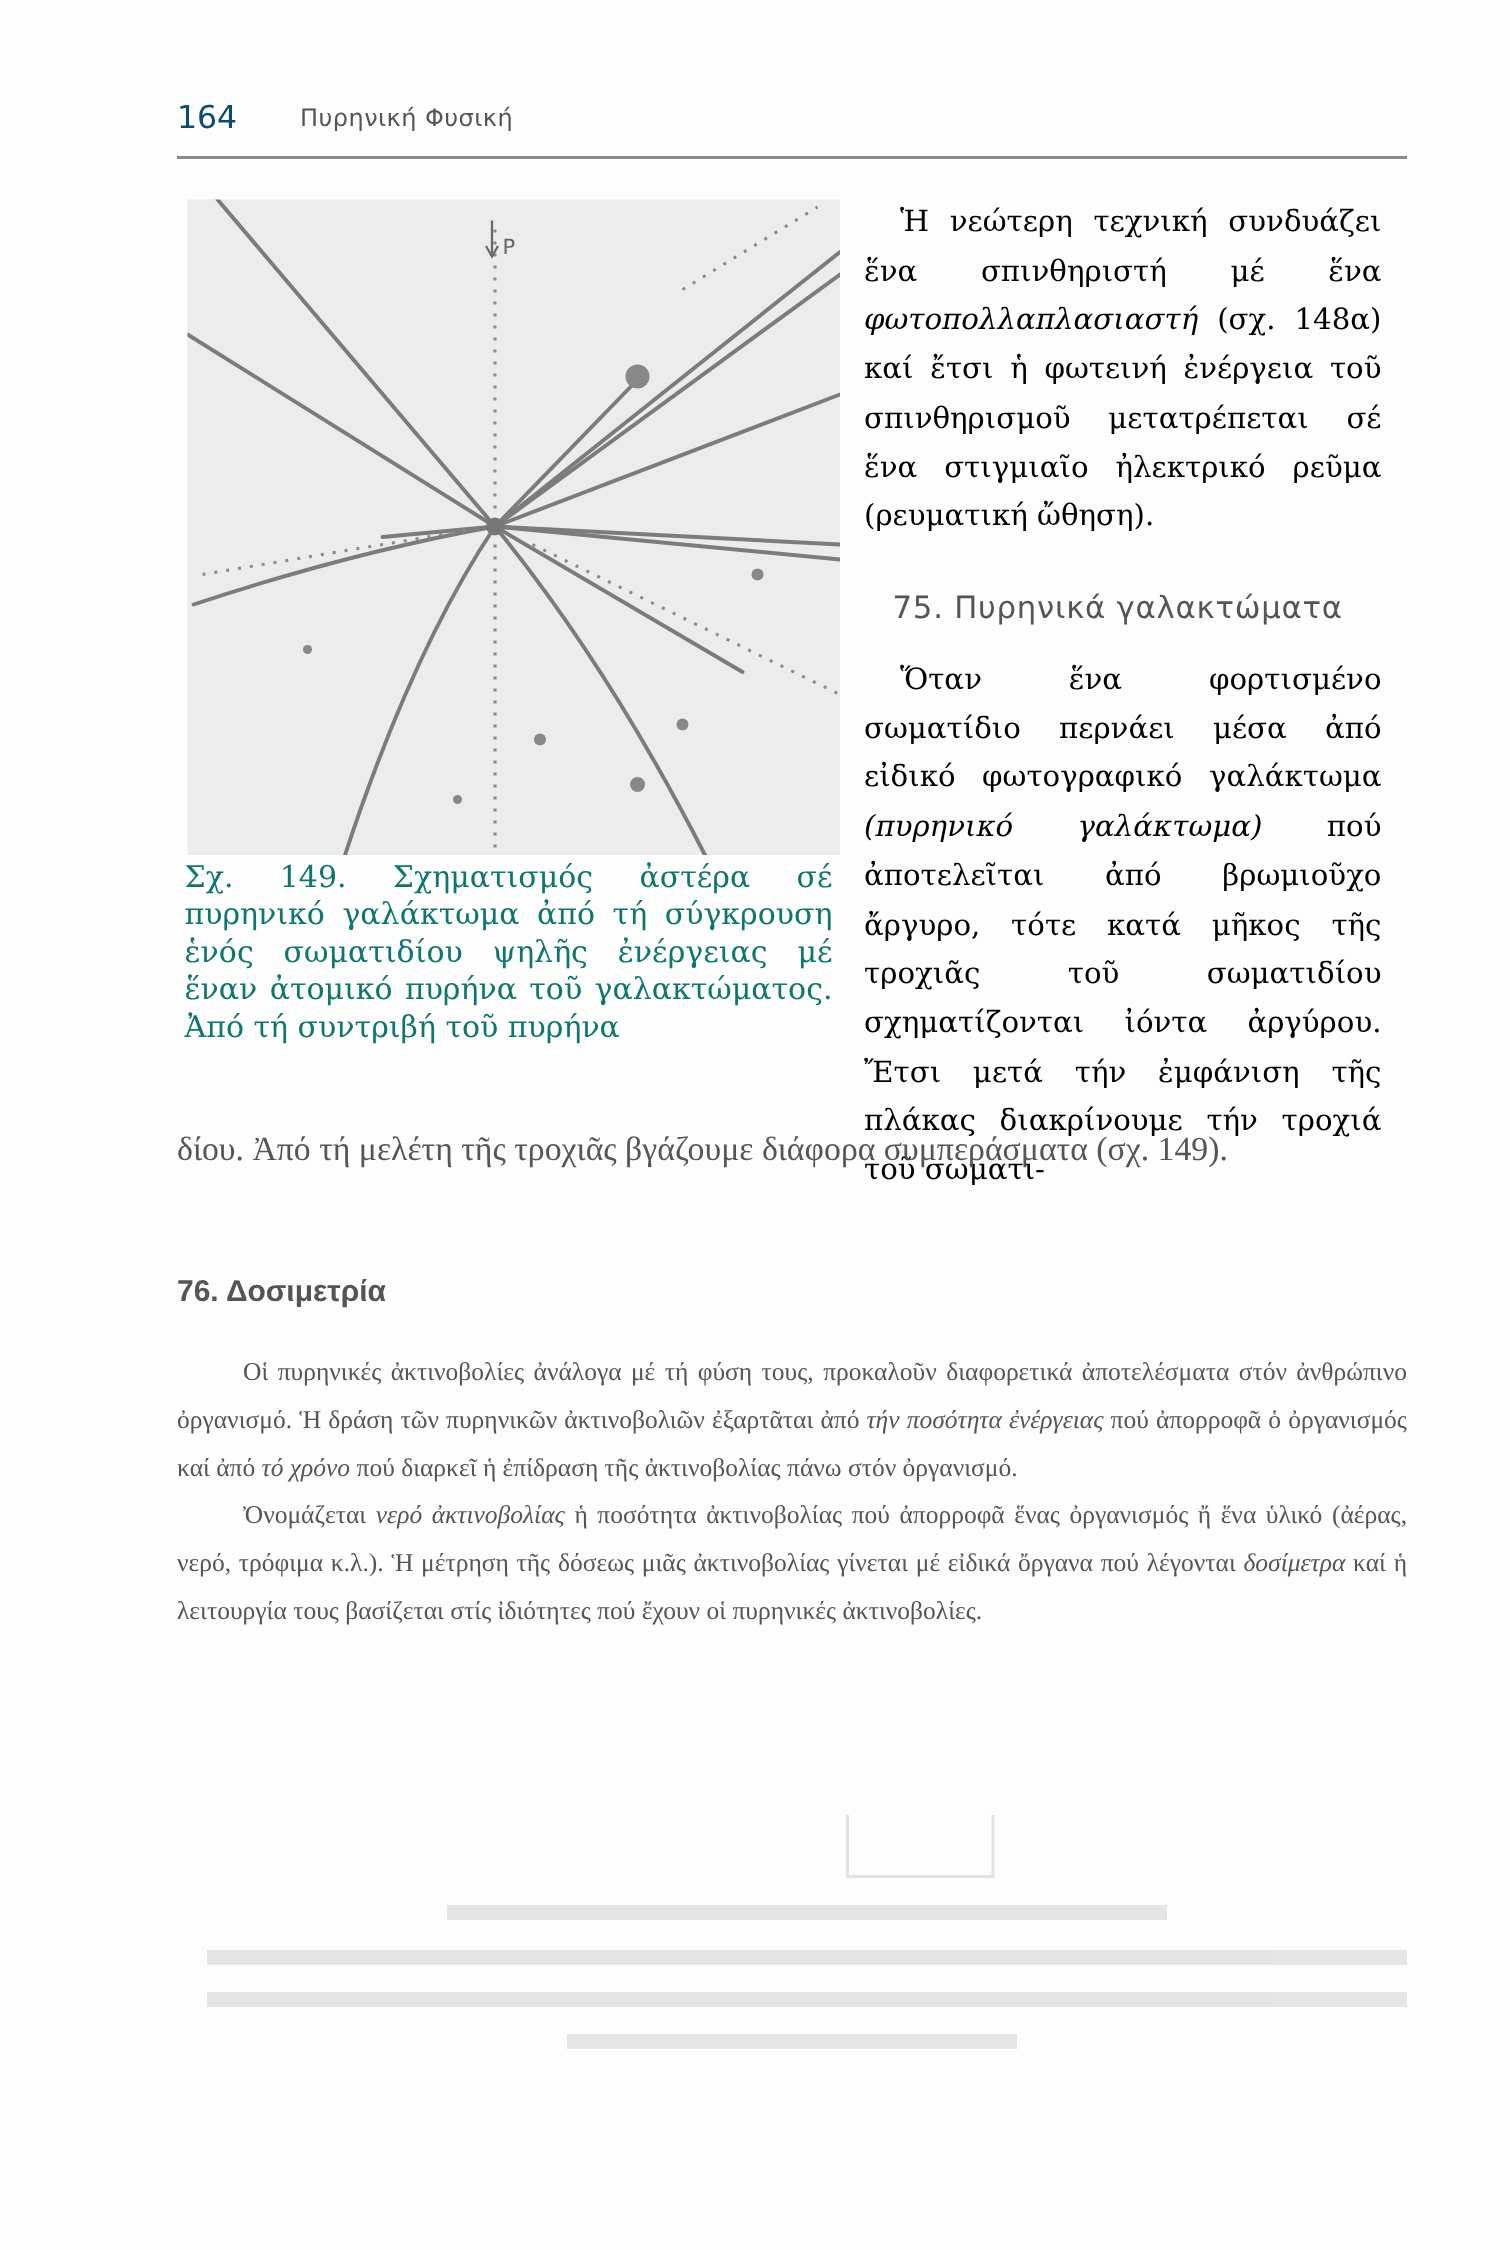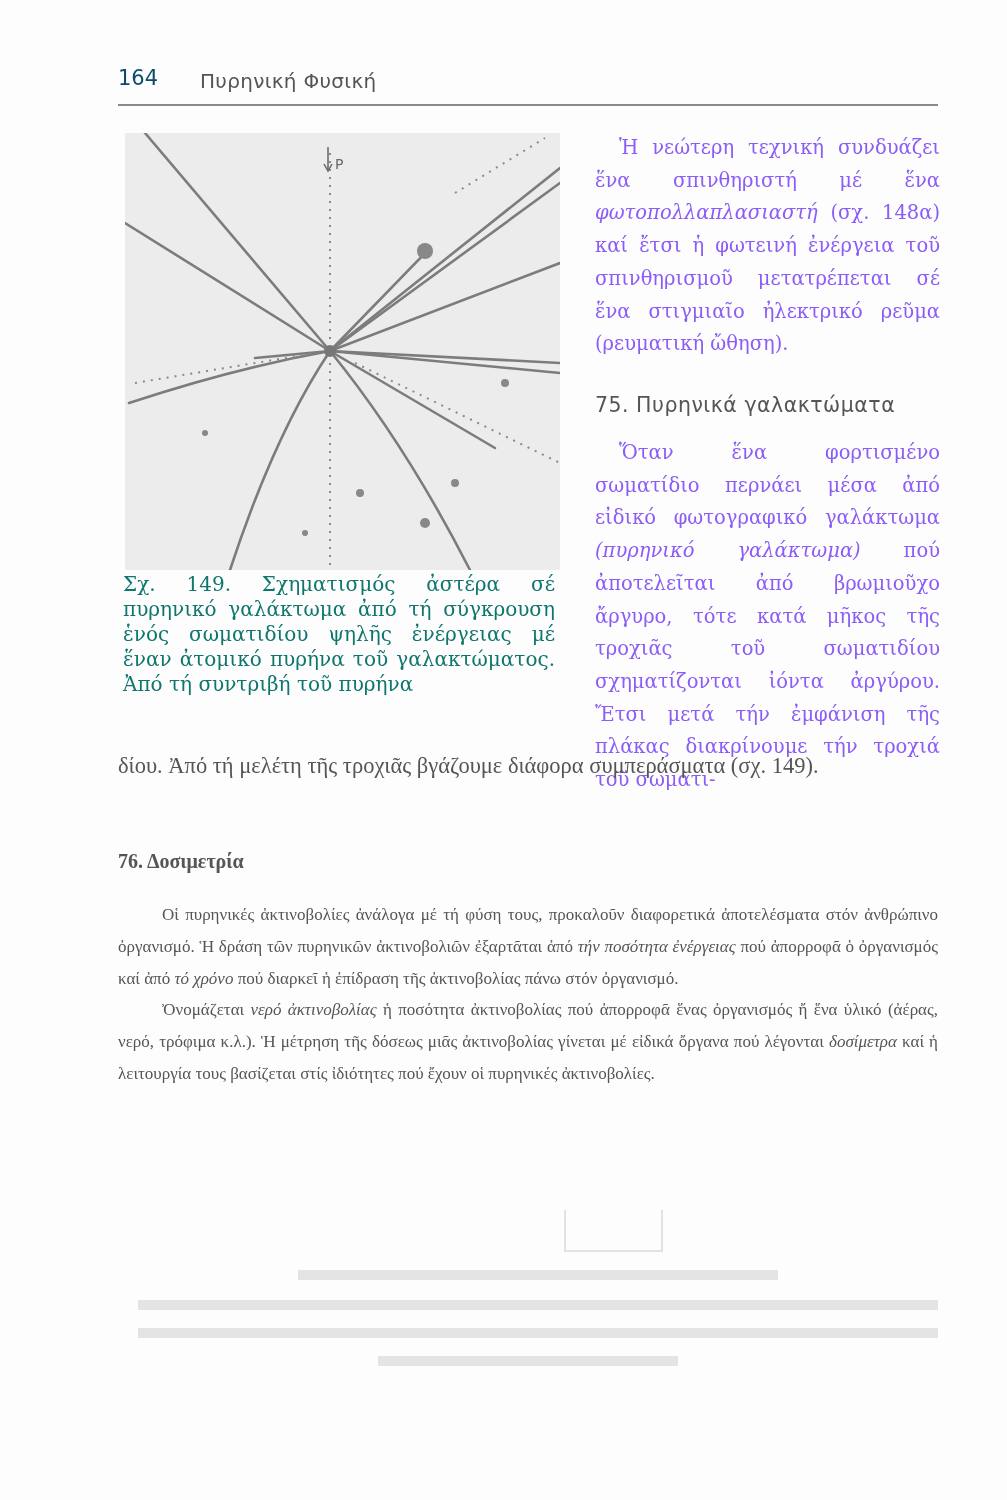--- a/index.html
+++ b/index.html
@@ -4,39 +4,39 @@
 <style>
   html, body { margin: 0; padding: 0; }
   body {
     width: 1007px; height: 1500px; position: relative; overflow: hidden;
     background: #fdfdfd;
     color: #4f4f4f;
     font-family: "DejaVu Serif", serif;
   }
   .header { position: absolute; left: 118px; top: 66px; width: 820px; height: 40px; }
   .page-num { position: absolute; left: 0; top: 0; font-family: "DejaVu Sans", sans-serif; font-size: 21px; color: #0c4a6e; }
-  .running-title { position: absolute; left: 82px; top: 3px; font-family: "DejaVu Sans", sans-serif; font-size: 20px; color: #555; letter-spacing: 0.3px; }
+  .running-title { position: absolute; left: 82px; top: 3px; font-family: "DejaVu Sans", sans-serif; font-size: 16px; color: #555; letter-spacing: 0.3px; }
   .header-rule { position: absolute; left: 118px; top: 104px; width: 820px; height: 2px; background: #8a8a8a; }
 
   .photo { position: absolute; left: 125px; top: 133px; width: 435px; height: 437px; background: #ececec; }
   .photo svg { display: block; }
 
   .caption { position: absolute; left: 123px; top: 572px; width: 432px; font-size: 20px; line-height: 25px; color: #0f766e; text-align: justify; text-align-last: left; }
   .caption .last { display: block; text-align: center; }
 
-  .col-right { position: absolute; left: 595px; width: 345px; font-size: 19.5px; line-height: 32.7px; color: #8b5cf6; text-align: justify; }
+  .col-right { position: absolute; left: 576px; width: 345px; font-size: 19.5px; line-height: 32.7px; color: #000000; text-align: justify; }
   .p1 { top: 132px; }
   .h75 { position: absolute; left: 595px; top: 393px; font-family: "DejaVu Sans", sans-serif; font-weight: normal; font-size: 20.5px; color: #555; letter-spacing: 0.5px; }
   .p2 { top: 437px; }
   .indent { text-indent: 24px; }
   .it { font-style: italic; }
 
   .full { position: absolute; left: 118px; width: 820px; color: #555; }
   .cont { top: 750px; font-family: "Liberation Serif", serif; font-size: 22.5px; line-height: 32px; text-align: justify; }
-  .h76 { position: absolute; left: 118px; top: 850px; font-family: Liberation Serif, serif; font-weight: bold; font-size: 20px; color: #555; }
+  .h76 { position: absolute; left: 118px; top: 850px; font-family: Liberation Sans, sans-serif; font-weight: bold; font-size: 20px; color: #555; }
   .body76 { top: 899px; font-family: "Liberation Serif", serif; font-size: 17px; line-height: 31.8px; text-align: justify; }
   .body76 p { margin: 0; text-indent: 44px; }
 
   .bleed { position: absolute; left: 118px; top: 1210px; width: 820px; height: 150px; opacity: 0.13; transform: scaleX(-1); font-family: "Liberation Serif", serif; font-size: 20px; line-height: 30px; color: #333; pointer-events: none; }
   .bleed .box { position: absolute; left: 275px; top: 0; width: 95px; height: 40px; border: 2px solid #333; border-top: none; }
   .bleed .line { position: absolute; height: 10px; background: #444; }
 </style>
 </head>
 <body>
 

